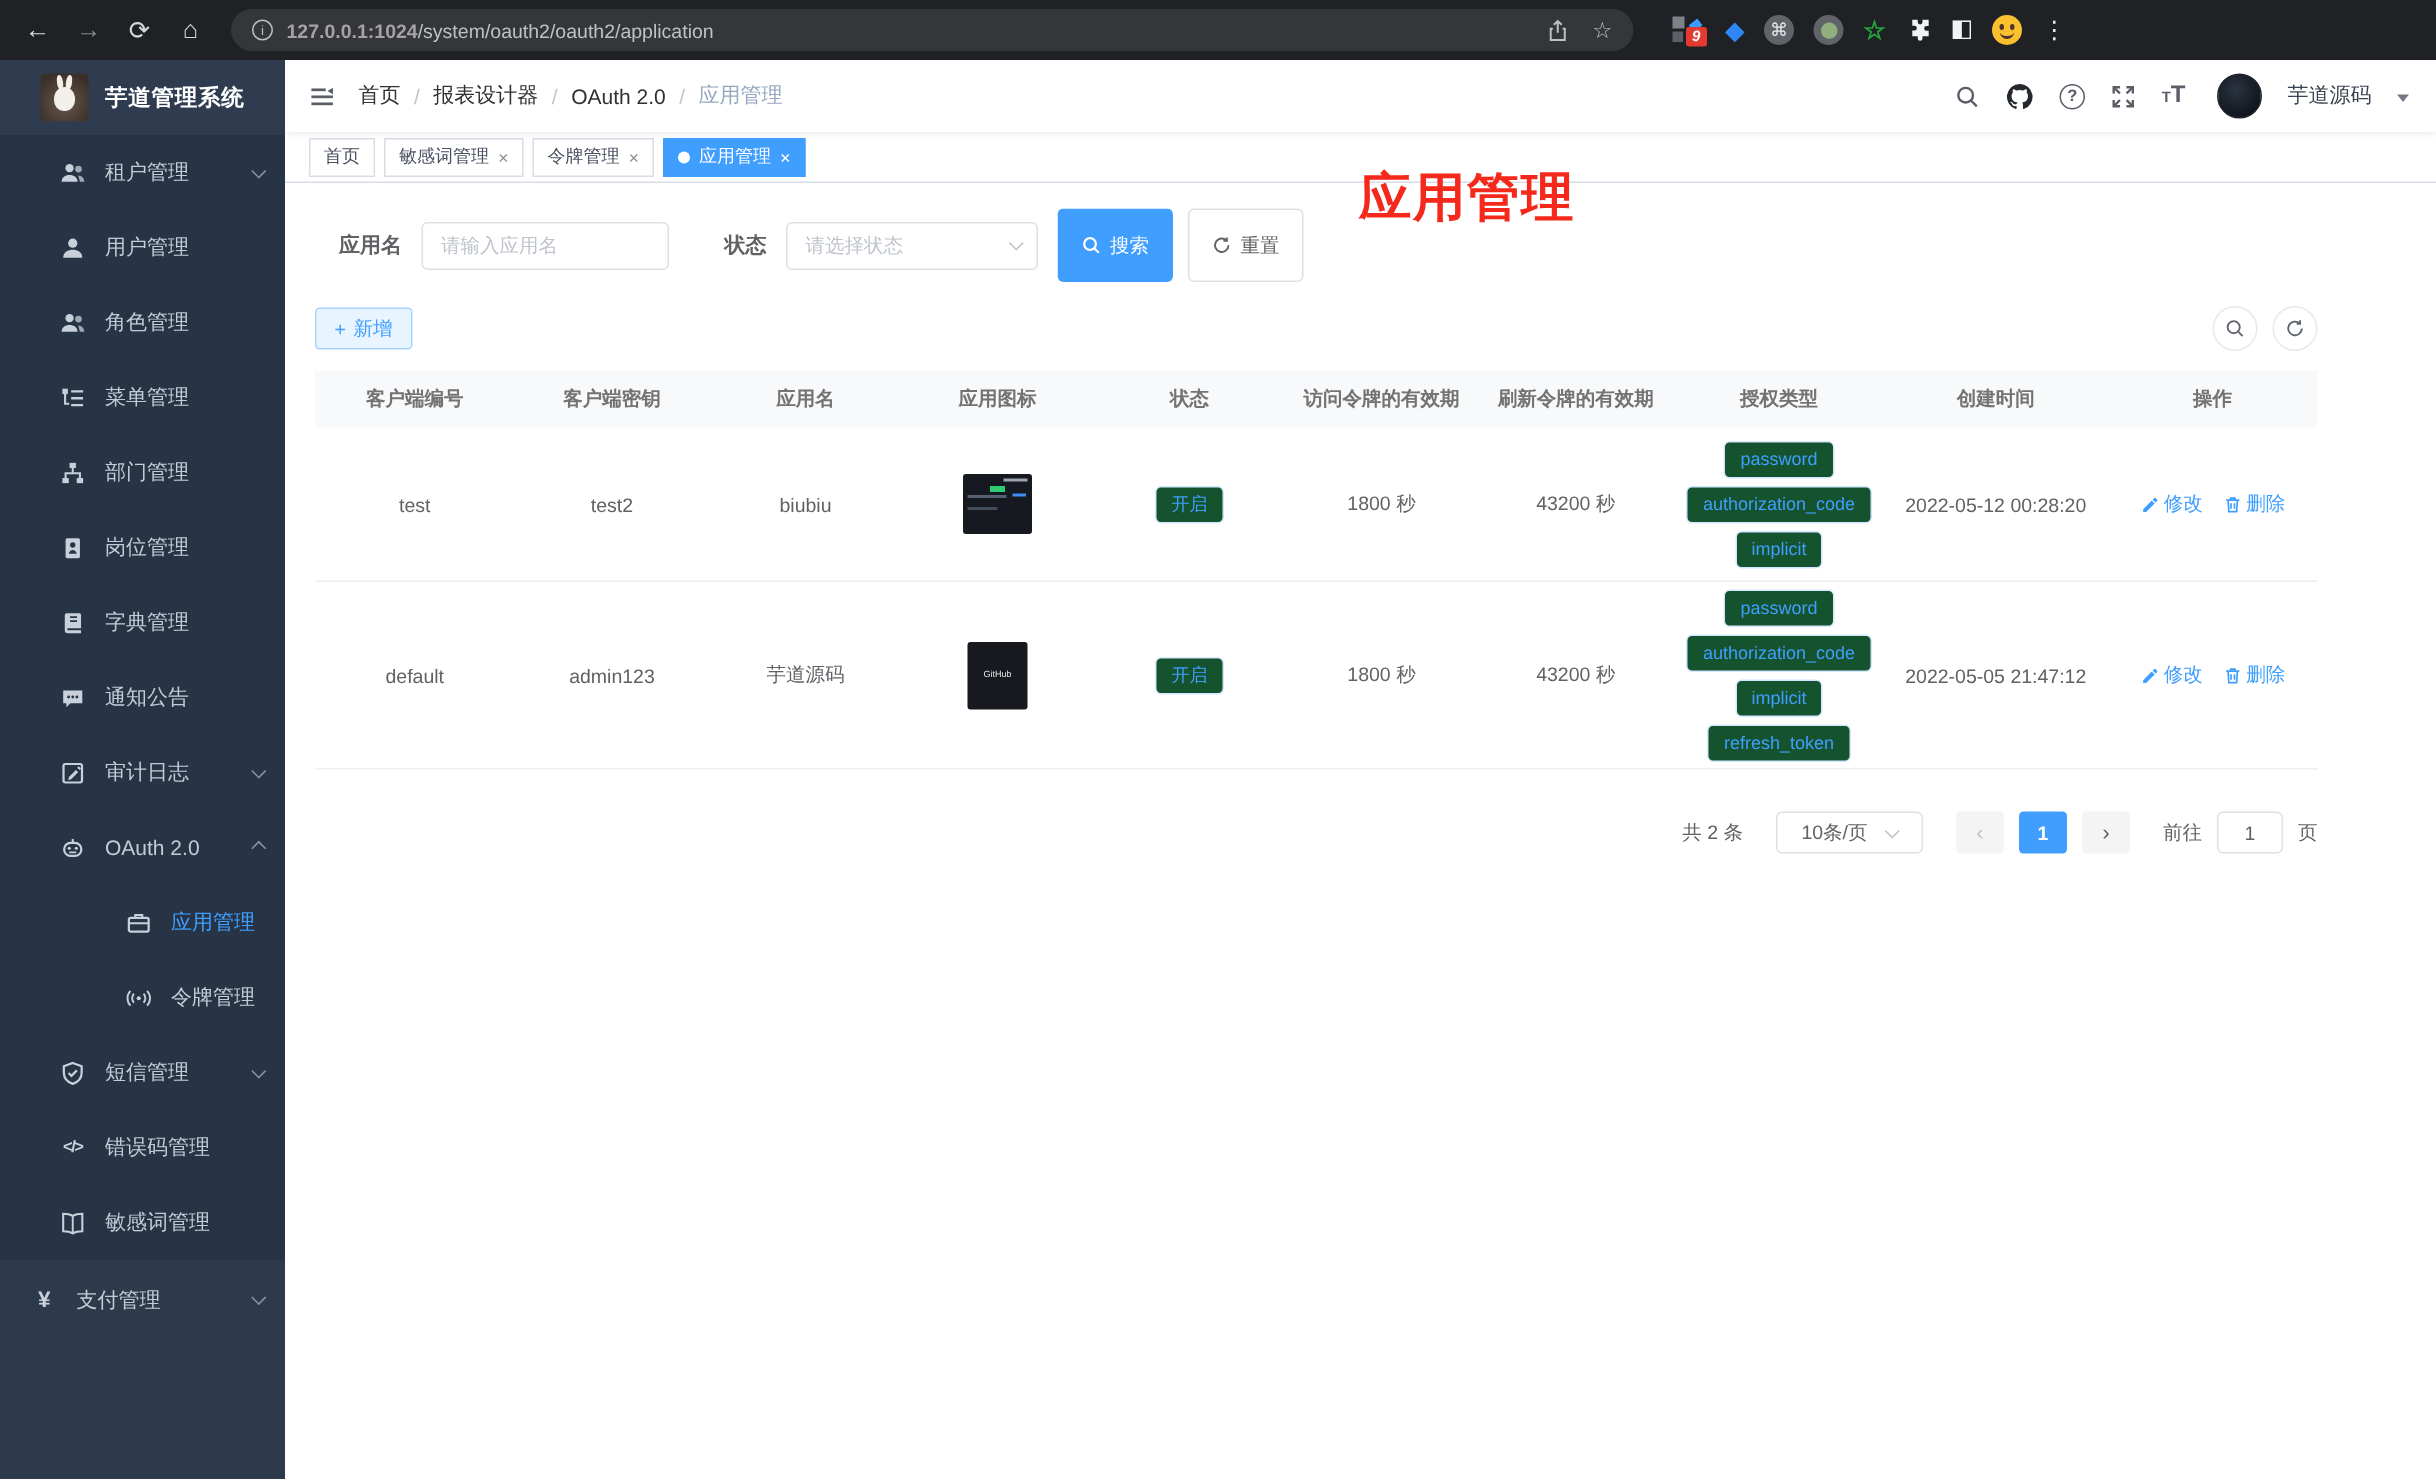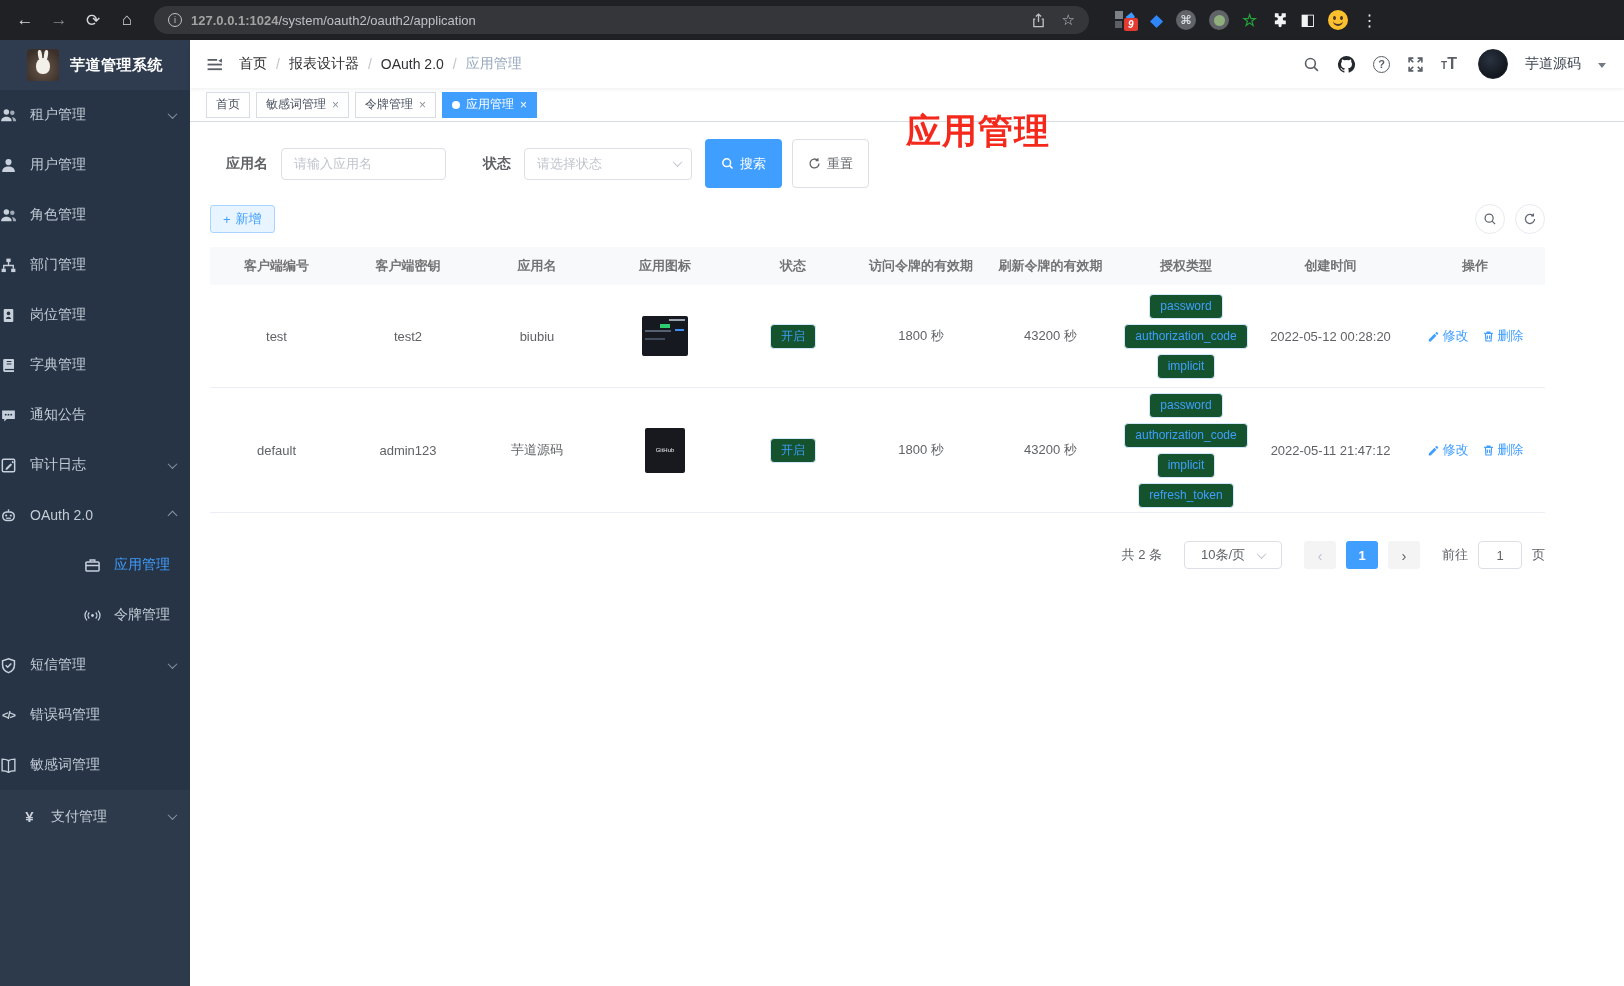--- a/index.html
+++ b/index.html
@@ -33,21 +33,21 @@
   .app{display:flex;height:946px}
   
   .sidebar{width:190px;background:#2d3a4b;flex:none;display:flex;flex-direction:column}
   .logo{height:50px;background:#2f3c50;display:flex;align-items:center;gap:11px;padding:0 0 0 27px}
   .logo-img{width:32px;height:32px;border-radius:3px;background:radial-gradient(circle at 50% 60%,#6c5a4c 0%,#3a2f29 80%);position:relative;flex:none;overflow:hidden}
   .logo-img i{position:absolute;left:9px;top:9px;width:14px;height:16px;background:#f3efe9;border-radius:50% 50% 45% 45%}
   .logo-img u{position:absolute;width:4px;height:10px;background:#f3efe9;border-radius:45%;top:1px}
   .logo-img u.l{left:11px;transform:rotate(-8deg)}.logo-img u.r{left:17px;transform:rotate(8deg)}
   .logo-title{color:#fff;font-size:15px;font-weight:bold;letter-spacing:.5px}
   .submenu-block{background:#263445}
-  .mitem{height:50px;display:flex;align-items:center;gap:13px;padding-right:14px;font-size:14px;color:#c3cbd6;cursor:pointer}
+  .mitem{height:50px;display:flex;align-items:center;gap:13px;padding-left:40px;padding-right:14px;font-size:14px;color:#c3cbd6;cursor:pointer}
   .mitem.lvl3{padding-left:84px}
   .mitem.lvl1{padding-left:21px;height:53px}
   .mitem .mlabel{white-space:nowrap}
   .mitem.active .mlabel{color:#409eff}
   .micon{width:17px;height:17px;flex:none;display:flex;align-items:center;justify-content:center;color:#c8d0dc}
   .micon svg{width:17px;height:17px}
   .micon.txt{font-size:15px;font-weight:bold;color:#c8d0dc}
   .micon.txt.small{font-size:11px;font-weight:bold;letter-spacing:-1px}
   .chev{width:7px;height:7px;border-right:1.5px solid #8b95a5;border-bottom:1.5px solid #8b95a5;margin-left:auto;flex:none}
   .chev.down{transform:rotate(45deg) translate(-1px,-1px)}
@@ -209,20 +209,30 @@
               <path d="M1 13.4c0-2.9 2.2-4.3 5-4.3s5 1.4 5 4.3z" fill="currentColor"></path>
               <circle cx="11.6" cy="5.4" r="2.1" fill="currentColor" opacity=".75"></circle>
               <path d="M11.4 9.4c2.2.2 3.8 1.5 3.8 4h-2.7" fill="currentColor" opacity=".75"></path>
             </svg>
           </span>
         <span class="mlabel">角色管理</span>
       </div>
       <div class="mitem lvl2">
         <span class="micon">
             <svg viewBox="0 0 16 16">
+              <rect x="1.5" y="2" width="3.4" height="3.4" fill="currentColor"></rect>
+              <path d="M3.2 5.4v6h2.6" stroke="currentColor" stroke-width="1.3" fill="none"></path>
+              <path d="M7 3.7h7.5M7 8h7.5M7 12.3h7.5" stroke="currentColor" stroke-width="1.5"></path>
+            </svg>
+          </span>
+        <span class="mlabel">菜单管理</span>
+      </div>
+      <div class="mitem lvl2">
+        <span class="micon">
+            <svg viewBox="0 0 16 16">
               <rect x="6" y="1.5" width="4" height="3.2" fill="currentColor"></rect>
               <rect x="1.5" y="11" width="4" height="3.2" fill="currentColor"></rect>
               <rect x="10.5" y="11" width="4" height="3.2" fill="currentColor"></rect>
               <path d="M8 4.7v3M3.5 11V8h9v3" stroke="currentColor" stroke-width="1.3" fill="none"></path>
             </svg>
           </span>
         <span class="mlabel">部门管理</span>
       </div>
       <div class="mitem lvl2">
         <span class="micon">
@@ -515,21 +525,21 @@
               <span class="tag">开启</span>
             </span>
           <span class="cell c5">1800 秒</span>
           <span class="cell c6">43200 秒</span>
           <span class="cell c7">
             <span class="tag">password</span>
             <span class="tag">authorization_code</span>
             <span class="tag">implicit</span>
             <span class="tag">refresh_token</span>
           </span>
-          <span class="cell c8">2022-05-11 21:47:12</span>
+          <span class="cell c8">2022-05-05 21:47:12</span>
           <span class="cell c9 ops">
             <span class="oplink">
               <svg viewBox="0 0 16 16">
                   <path d="M2.2 11.6V14h2.4l7-7-2.4-2.4zM10 3.8L12.4 6.2l1.1-1.1a1 1 0 000-1.4l-1-1a1 1 0 00-1.4 0z" fill="#409eff"></path>
                 </svg>
               <span>修改</span>
             </span>
             <span class="oplink">
               <svg viewBox="0 0 16 16" fill="none" stroke="#409eff" stroke-width="1.4">
                   <path d="M2.6 4.2h10.8M6.2 4V2.6h3.6V4M4.2 4.4l.6 9.2h6.4l.6-9.2M6.6 6.8v4.4M9.4 6.8v4.4"></path>

